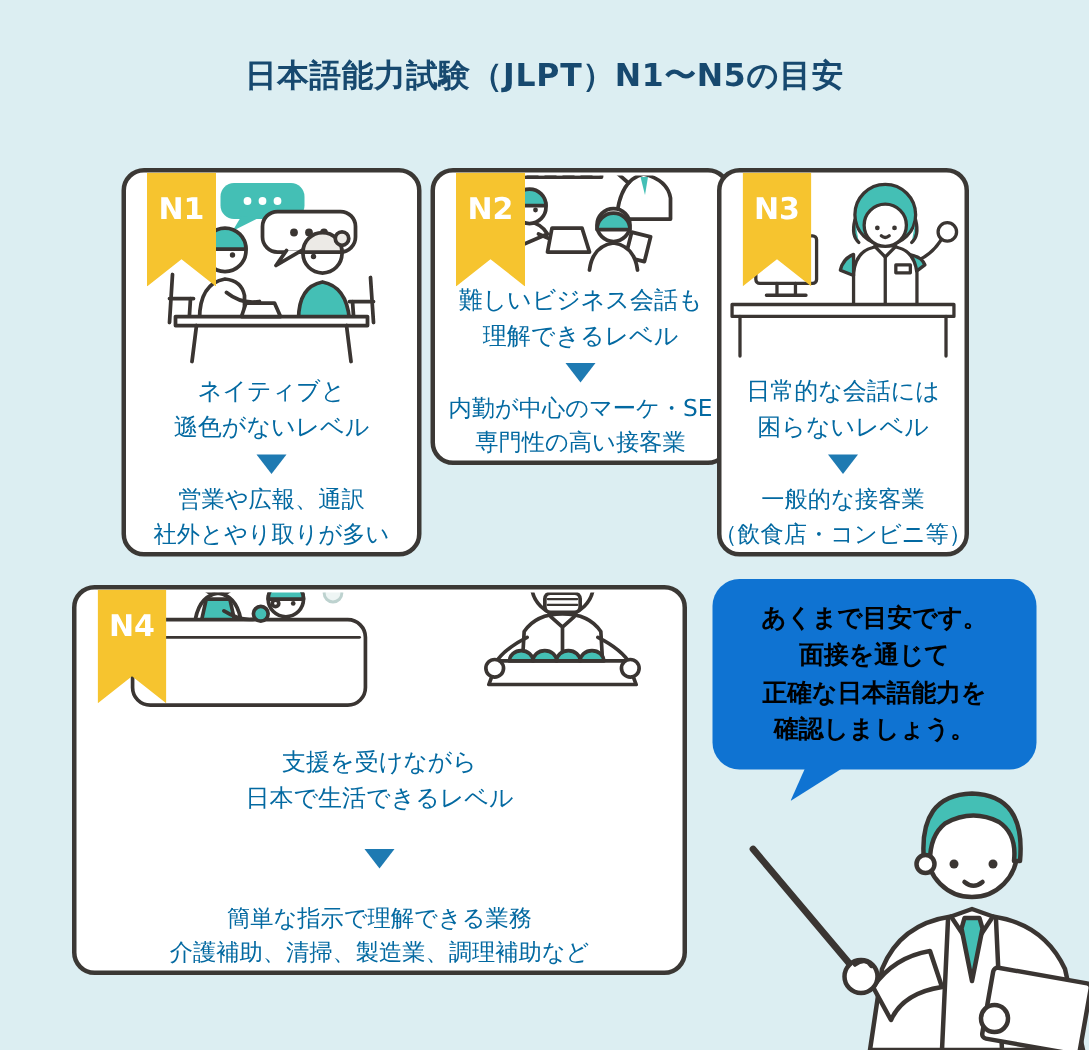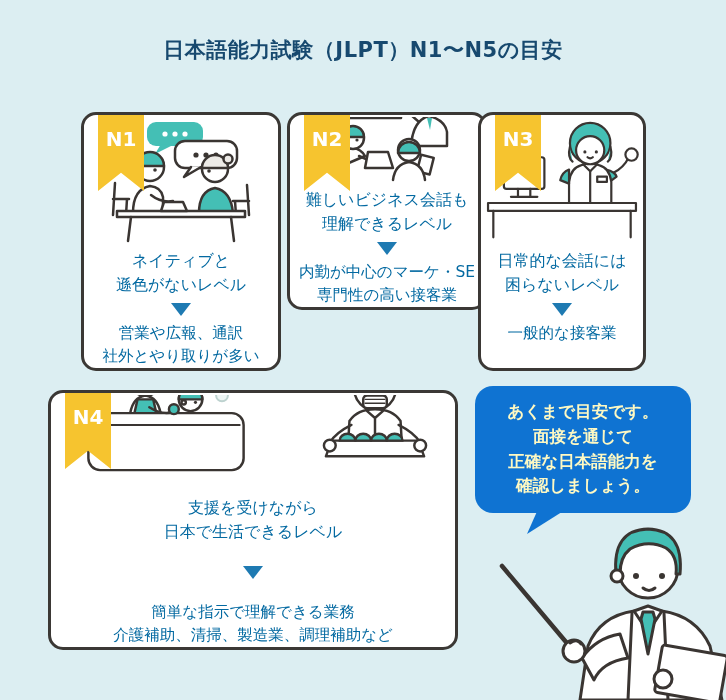--- a/index.html
+++ b/index.html
@@ -40,21 +40,21 @@
   .level{font-size:16px; line-height:1.5;}
   .jobs{font-size:15.5px; line-height:1.5;}
   .level span,.jobs span{display:block; white-space:nowrap;}
   .tri{
     width:0; height:0; margin:6px 0 2px;
     border-left:10px solid transparent; border-right:10px solid transparent;
     border-top:13px solid #1e7ab2;
   }
   .bubble{
     position:absolute; left:475px; top:386px; width:216px; height:127px;
-    background:#0f73d2; border-radius:18px; color:#fef9c3; font-weight:bold;
+    background:#0f73d2; border-radius:18px; color:#000000; font-weight:bold;
     font-size:16.5px; line-height:1.5; text-align:center;
     display:flex; align-items:center; justify-content:center;
   }
   .bubble p{margin:0;}
   .bubble p span{display:block; white-space:nowrap;}
   .bubble-tail{
     position:absolute; left:52px; top:124px; width:38px; height:24px;
     background:#0f73d2; clip-path:polygon(28% 0,100% 0,0 100%);
   }
   .presenter{position:absolute; left:486px; top:516px; width:240px; height:184px;}
@@ -186,20 +186,21 @@
         </g>
       </svg>
     </div>
     <p class="level">
       <span>日常的な会話には</span>
       <span>困らないレベル</span>
     </p>
     <div class="tri"></div>
     <p class="jobs">
       <span>一般的な接客業</span>
+      <span>（飲食店・コンビニ等）</span>
     </p>
   </section>
 
   <section class="card card-n4">
     <div class="ribbon">
       <span>N4</span>
     </div>
     <div class="illu">
       <svg width="190" height="112" viewBox="0 0 190 114">
         <g stroke="#3a3532" stroke-width="2.5" stroke-linecap="round" stroke-linejoin="round" fill="none">

